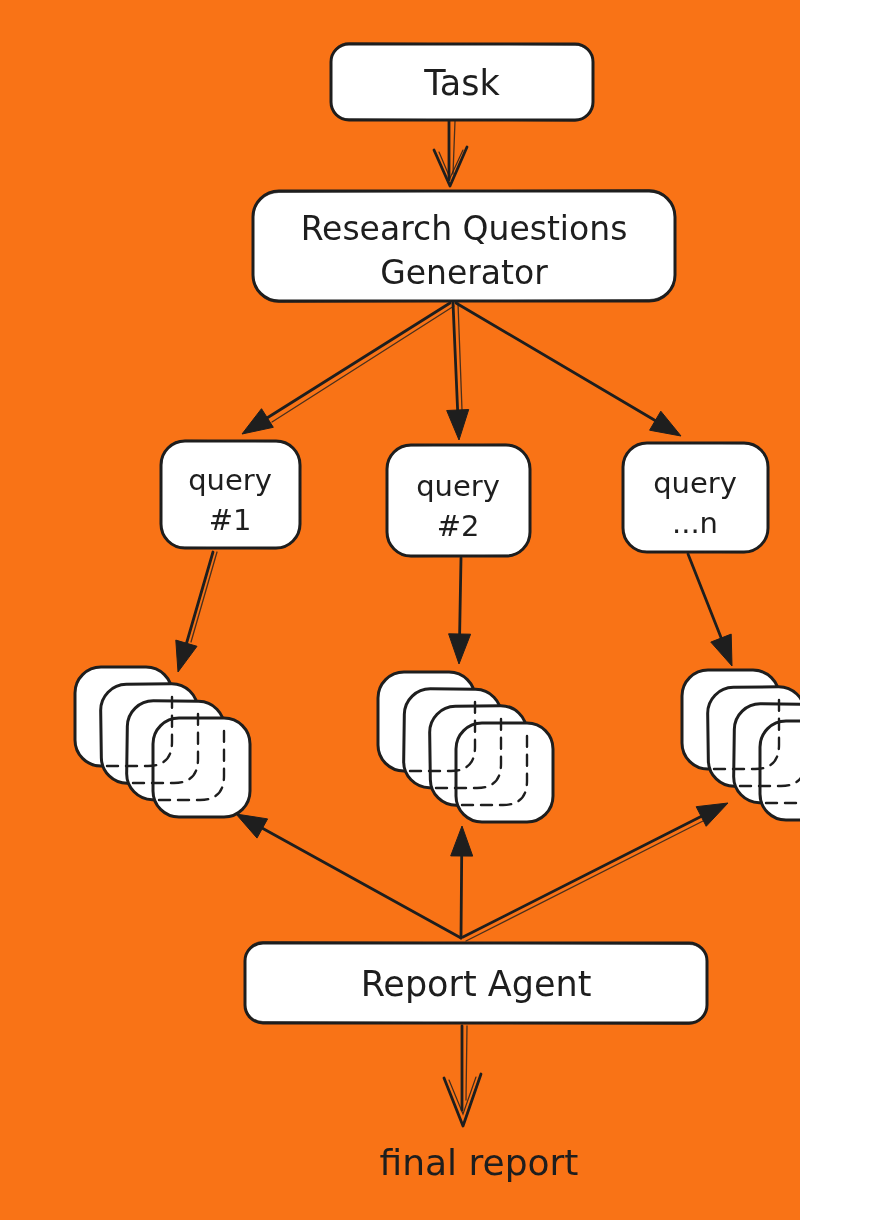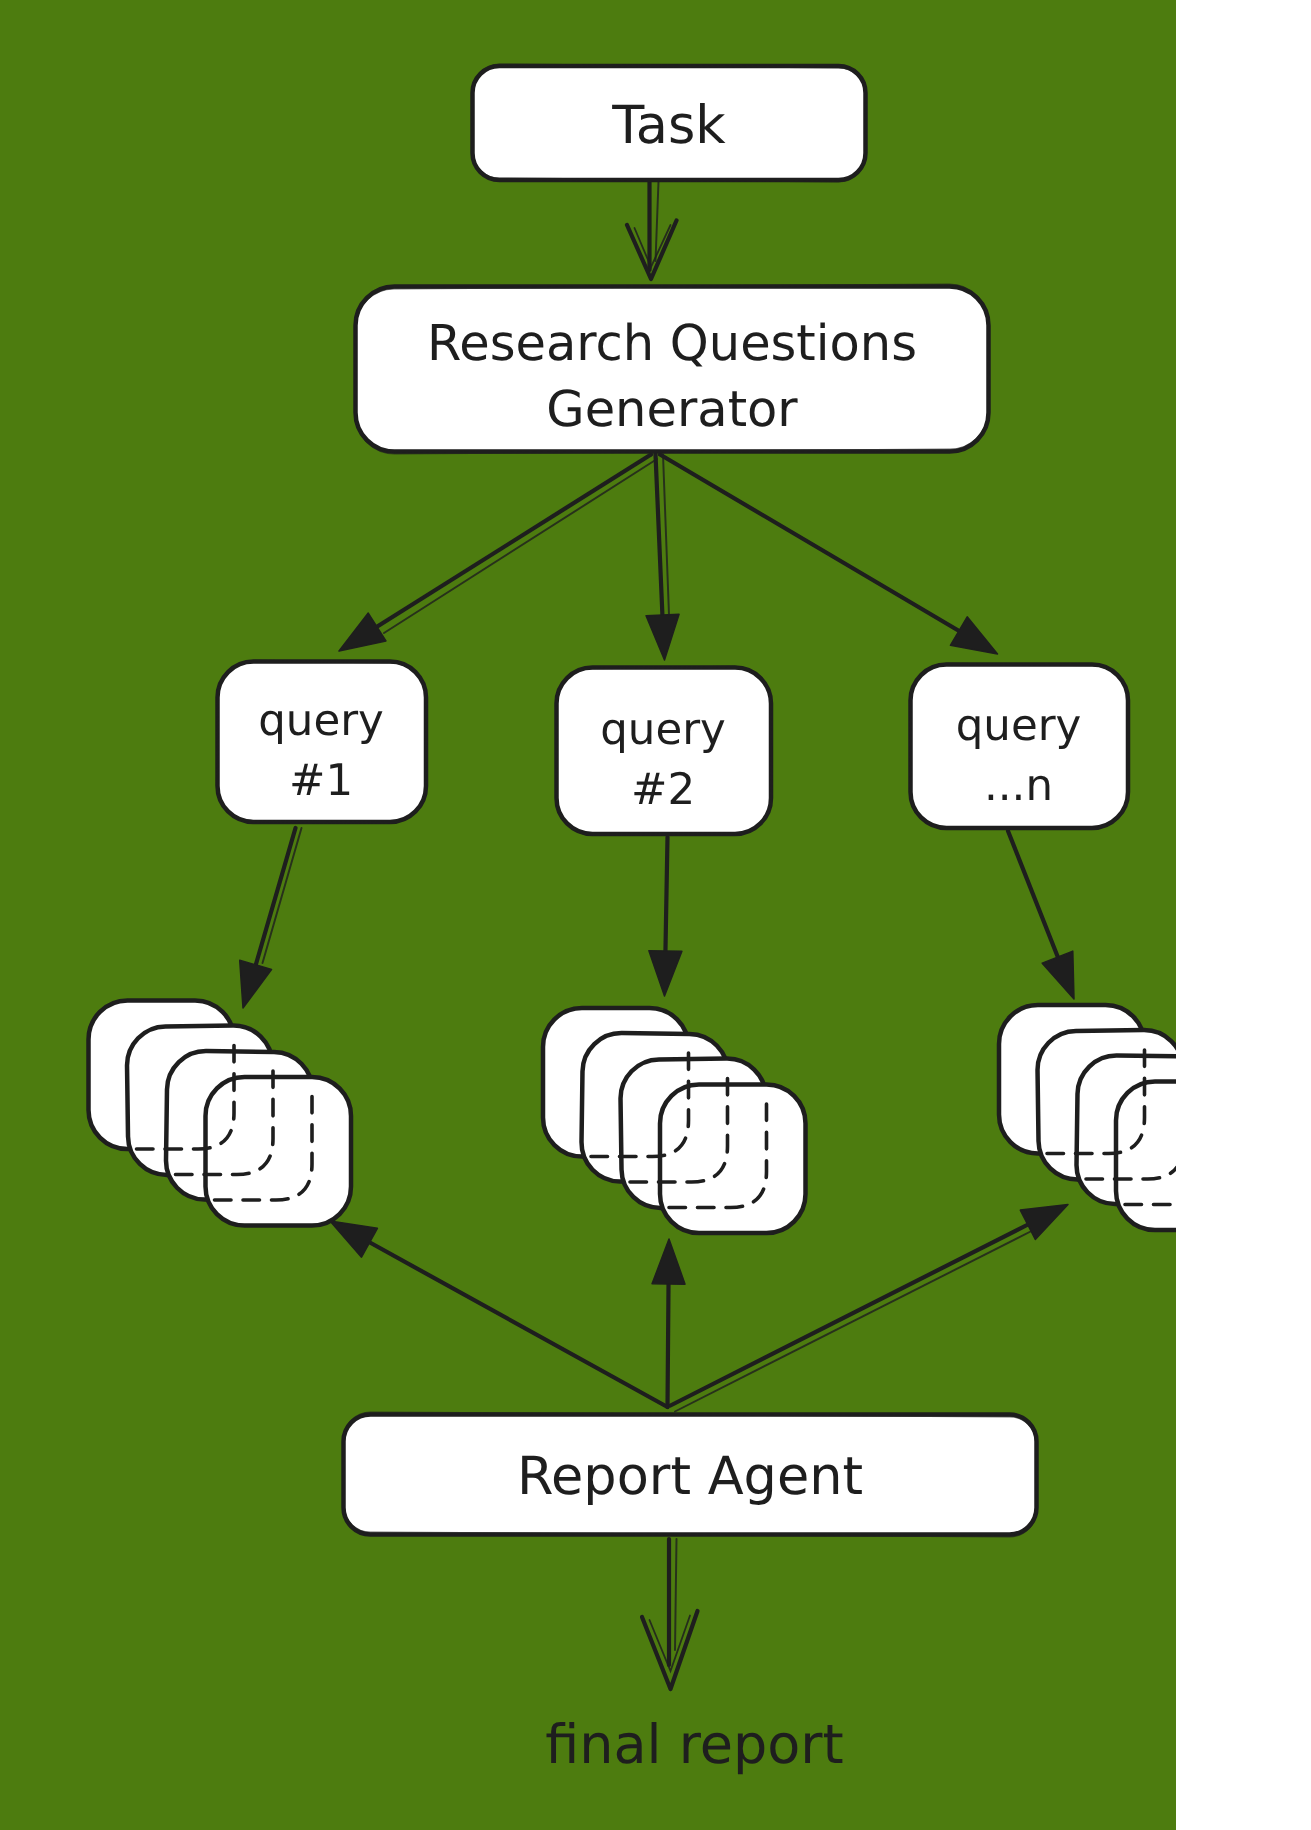--- a/index.html
+++ b/index.html
@@ -1,16 +1,16 @@
 <!DOCTYPE html>
 <html><head>
 <meta charset="utf-8">
 <style>
   html,body{margin:0;padding:0;background:#ffffff;}
-  .stage{position:relative;width:784px;height:1220px;background:#4d7c0f;overflow:hidden;}
+  .stage{position:relative;width:784px;height:1220px;background:#f97316;overflow:hidden;padding-left:16px;}
   svg{display:block;}
   .box{fill:#ffffff;stroke:#1e1e1e;stroke-width:3;stroke-linejoin:round;}
   .box2{fill:none;stroke:#1e1e1e;stroke-width:1.4;opacity:.65;stroke-linejoin:round;}
   .card{fill:#ffffff;stroke:#1e1e1e;stroke-width:3;stroke-linejoin:round;}
   .edge{stroke:#1e1e1e;stroke-width:2.8;fill:none;stroke-linecap:round;}
   .edge2{stroke:#1e1e1e;stroke-width:1.3;fill:none;stroke-linecap:round;opacity:.8;}
   .head{fill:#1e1e1e;stroke:#1e1e1e;stroke-width:1;stroke-linejoin:round;}
   .vhead{stroke:#1e1e1e;stroke-width:2.8;fill:none;stroke-linecap:round;stroke-linejoin:round;}
   .vhead2{stroke:#1e1e1e;stroke-width:1.2;fill:none;stroke-linecap:round;opacity:.85;}
   .dash{fill:none;stroke:#1e1e1e;stroke-width:2.4;stroke-dasharray:11 8;stroke-linecap:round;}

